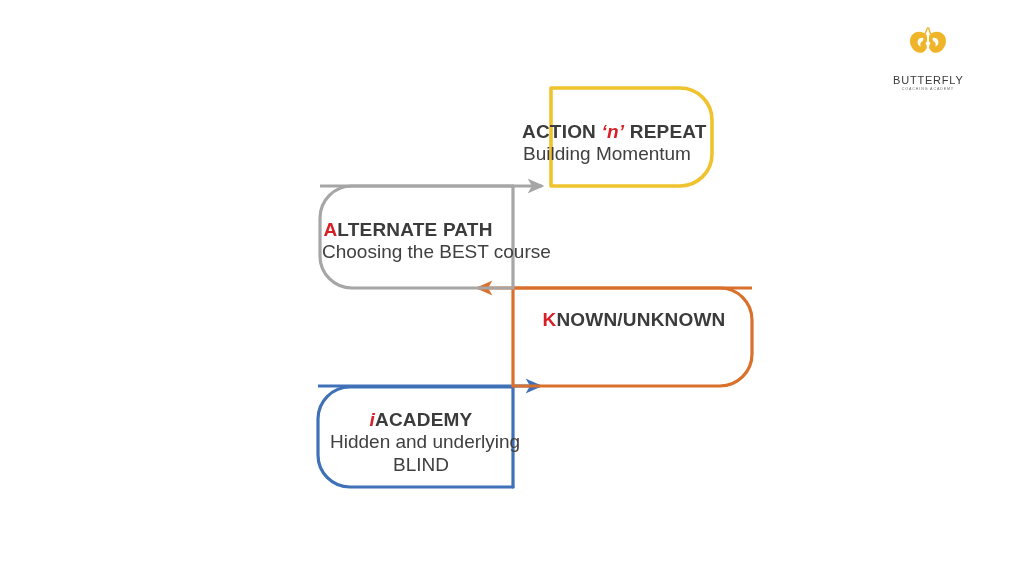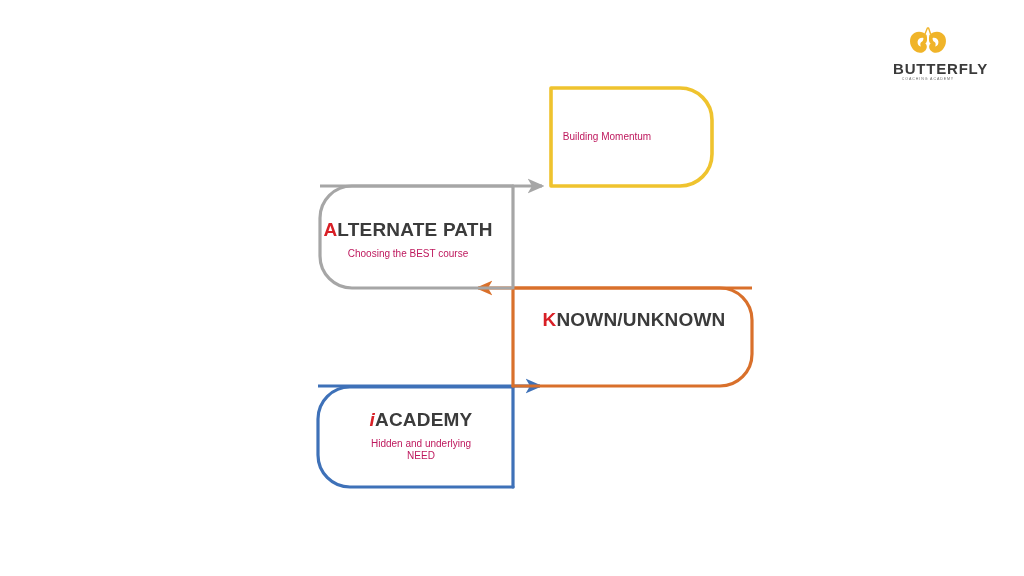--- a/index.html
+++ b/index.html
@@ -40,24 +40,24 @@
   }
   .stage-title .initial-italic {
     color: #d81f26;
     font-style: italic;
   }
   .stage-title .italic-n {
     color: #d81f26;
     font-style: italic;
   }
   .stage-sub {
-    font-size: 10px;
+    font-size: 19px;
     font-weight: 400;
-    color: #be185d;
-    margin-top: 9px;
+    color: #404040;
+    margin-top: 2px;
     line-height: 1.2;
     white-space: nowrap;
   }
 
   
   #label-action   { left: 522px; top: 122px; width: 170px; }
   #label-alternate{ left: 322px; top: 220px; width: 172px; }
   #label-known    { left: 534px; top: 310px; width: 200px; text-align: center; }
   #label-identify { left: 330px; top: 410px; width: 182px; }
 
@@ -68,26 +68,26 @@
     top: 24px;
     width: 70px;
     height: 62px;
     text-align: center;
   }
   #logo-mark {
     display: block;
     margin: 0 auto;
   }
   .logo-word {
-    font-size: 15px;
-    font-weight: 700;
+    font-size: 11px;
+    font-weight: 400;
     letter-spacing: 0.8px;
     color: #3b3b3b;
     line-height: 1;
-    margin-top: 1px;
+    margin-top: 15px;
   }
   .logo-tag {
     font-size: 3.6px;
     font-weight: 400;
     letter-spacing: 0.9px;
     color: #6b6b6b;
     line-height: 1;
     margin-top: 2px;
   }
 </style>
@@ -151,41 +151,42 @@
              L 680 186
              A 32 32 0 0 0 712 154
              L 712 120
              A 32 32 0 0 0 680 88
              L 551 88
              L 551 186" fill="none" stroke="#efc32e" stroke-width="3.6" stroke-linecap="round" stroke-linejoin="round"></path>
   </g>
 </svg>
 
 <div class="stage-label" id="label-action">
+  <div class="stage-title"><span>ACTION </span><span class="italic-n">‘n’</span><span> REPEAT</span></div>
   <div class="stage-sub">
     <div>Building Momentum</div>
   </div>
 </div>
 
 <div class="stage-label" id="label-alternate">
   <div class="stage-title"><span class="initial">A</span><span>LTERNATE PATH</span></div>
   <div class="stage-sub">
     <div>Choosing the BEST course</div>
   </div>
 </div>
 
 <div class="stage-label" id="label-known">
   <div class="stage-title"><span class="initial">K</span><span>NOWN/UNKNOWN</span></div>
 </div>
 
 <div class="stage-label" id="label-identify">
   <div class="stage-title"><span class="initial-italic">i</span><span>ACADEMY</span></div>
   <div class="stage-sub">
     <div>Hidden and underlying</div>
-    <div>NEED</div>
+    <div>BLIND</div>
   </div>
 </div>
 
 <div id="logo">
   <svg id="logo-mark" width="48" height="36" viewBox="0 0 48 36" xmlns="http://www.w3.org/2000/svg">
 
     <path d="M21.2 9.5 L23.4 4.0 M26.4 9.5 L24.6 4.0" stroke="#f0b429" stroke-width="1.4" stroke-linecap="round" fill="none"></path>
 
     <path d="M22.6 11.0
              C 18.0 6.4, 10.6 7.0, 7.6 11.6

